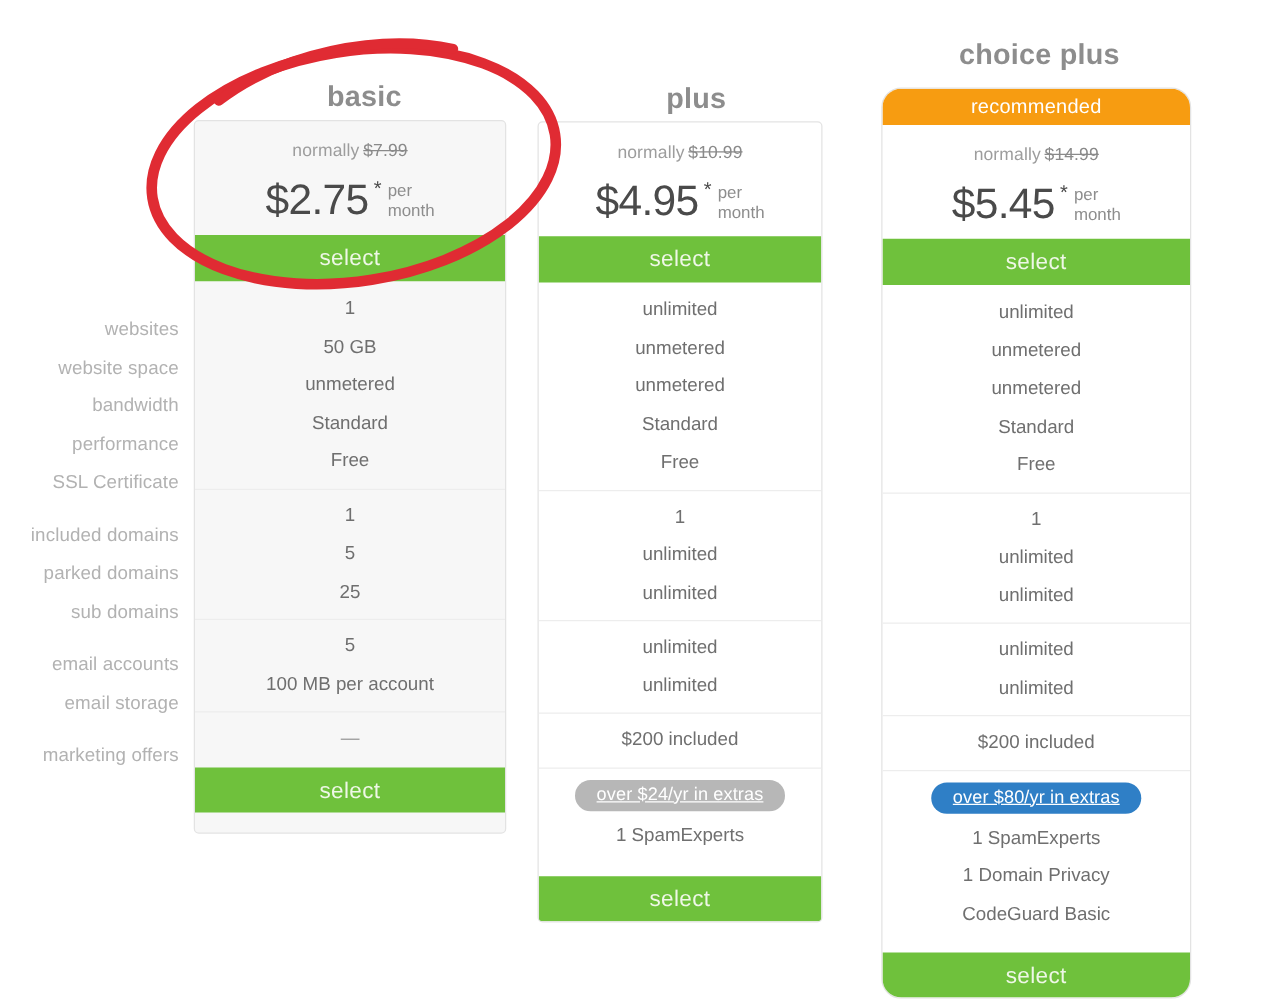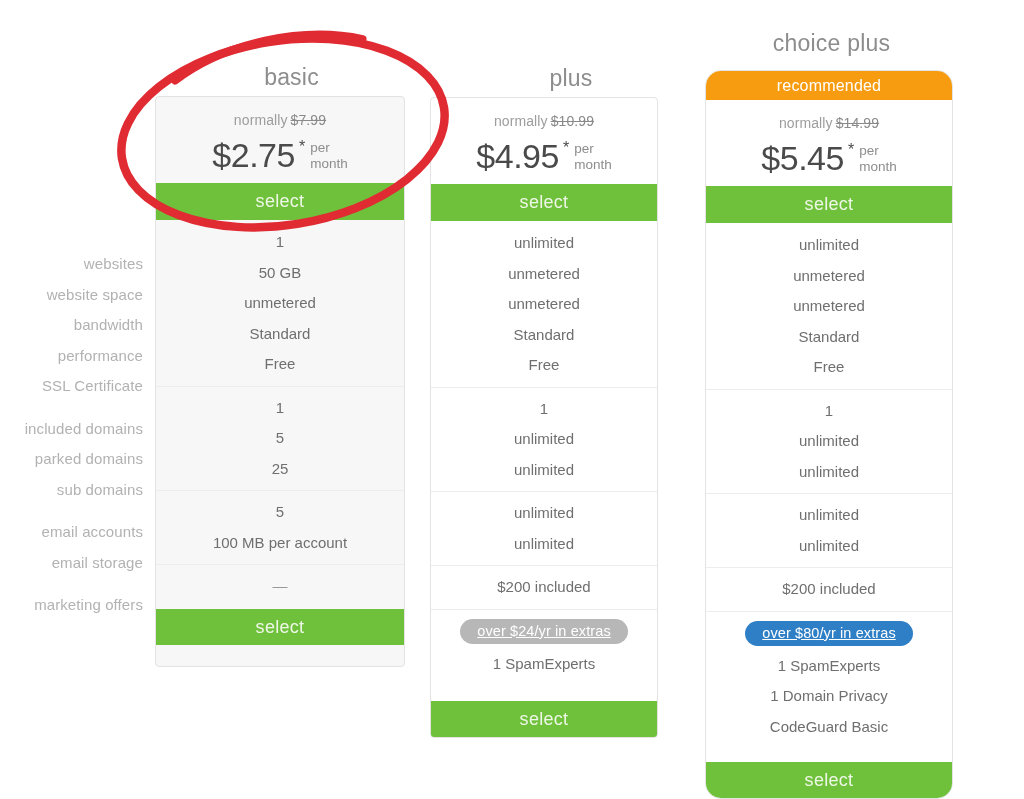--- a/index.html
+++ b/index.html
@@ -41,21 +41,21 @@
     white-space: nowrap;
   }
   .label-gap { height: 12px; }
 
   
   .plan-title {
     position: absolute;
     text-align: center;
     color: #8d8d8d;
     font-size: 23px;
-    font-weight: 400;
+    font-weight: 700;
     letter-spacing: .2px;
   }
 
   .card {
     position: absolute;
     box-sizing: border-box;
     border: 1px solid #e3e3e3;
     border-radius: 4px;
     background: #ffffff;
     overflow: hidden;
@@ -81,21 +81,21 @@
     color: #9d9d9d;
     letter-spacing: .1px;
     white-space: nowrap;
   }
   .normally .old {
     text-decoration: line-through;
     color: #8a8a8a;
     margin-left: 3px;
   }
   .price-line {
-    margin-top: 9px;
+    margin-top: 14px;
     display: flex;
     align-items: flex-start;
     justify-content: center;
     white-space: nowrap;
   }
   .price-main {
     font-size: 34px;
     color: #4a4a4a;
     line-height: 36px;
     font-weight: 400;
@@ -235,21 +235,21 @@
       <div class="fgroup">
         <div class="spacer-6"></div>
         <div class="frow dash">—</div>
         <div class="spacer-7"></div>
       </div>
     </div>
 
     <div class="select-bar bottom">select</div>
   </div>
 
-  <div class="plan-title" style="left:444px; top:65px; width:254px;">plus</div>
+  <div class="plan-title" style="left:430px; top:65px; width:254px;">plus</div>
 
   <div class="card" style="left:430px; top:97px; width:228px; height:641px;">
 
     <div class="price-box">
       <div class="normally">
         <span>normally</span><span class="old">$10.99</span>
       </div>
       <div class="price-line">
         <span class="price-main">$4.95</span>
         <span class="price-star">*</span>

